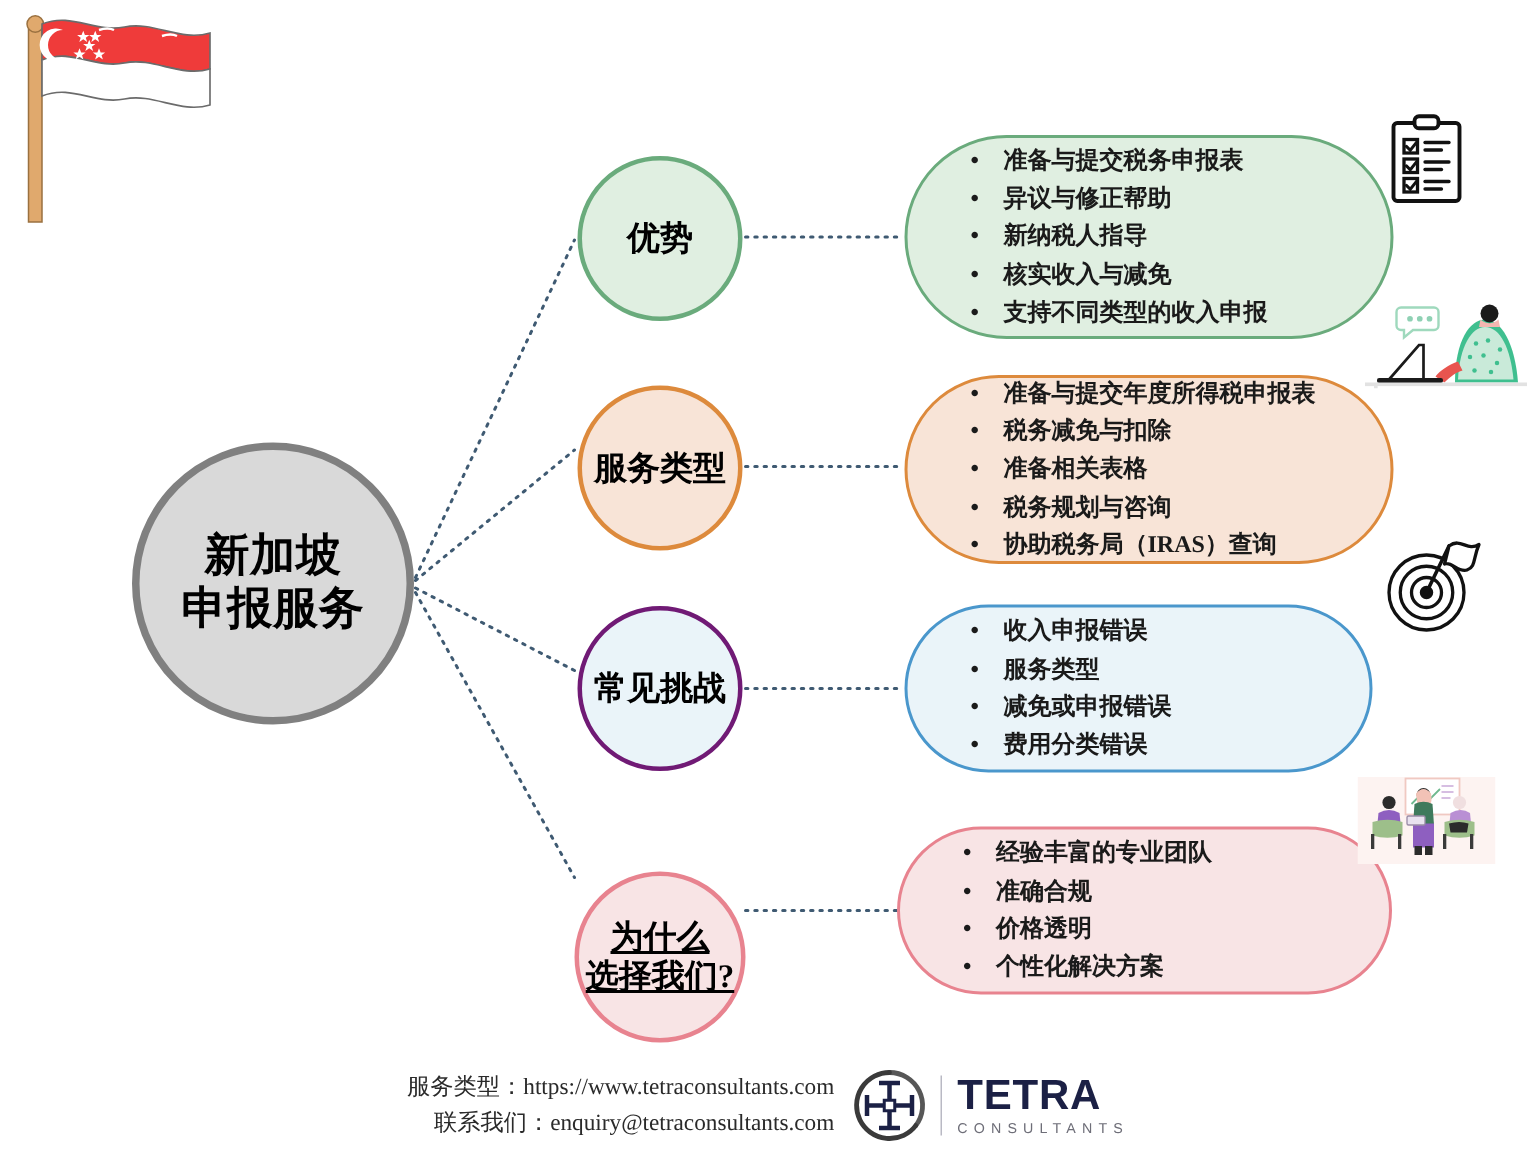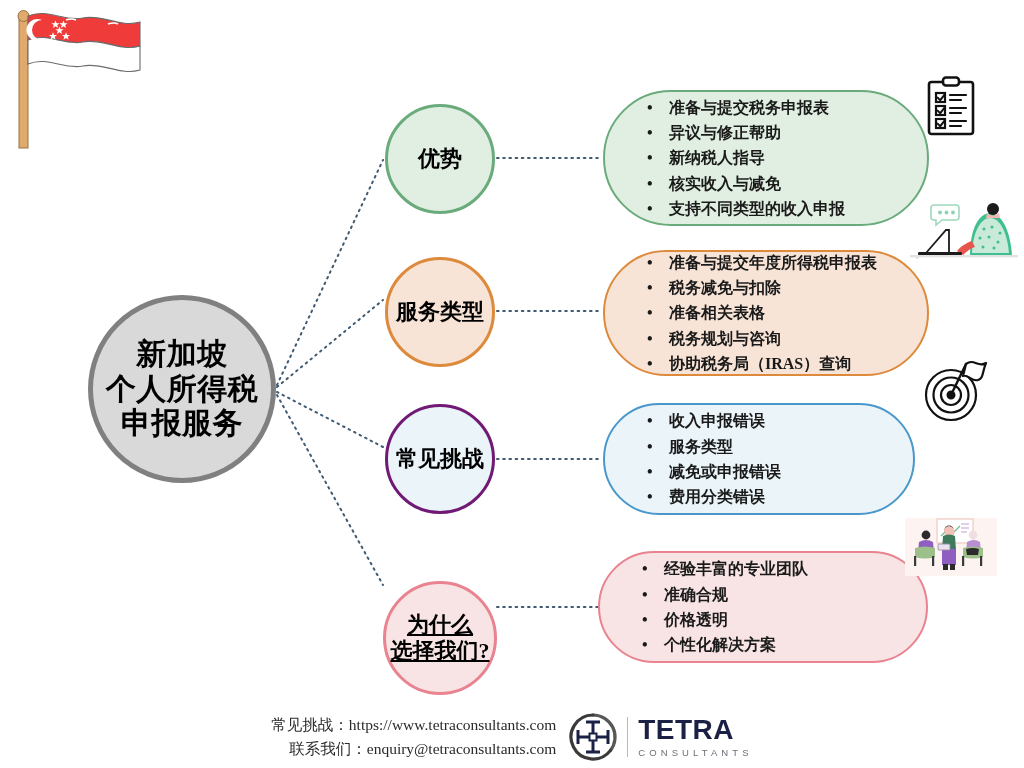--- a/index.html
+++ b/index.html
@@ -207,21 +207,20 @@
 
       <line x1="497" y1="158" x2="602" y2="158"></line>
       <line x1="497" y1="311" x2="602" y2="311"></line>
       <line x1="497" y1="459" x2="602" y2="459"></line>
       <line x1="497" y1="607" x2="602" y2="607"></line>
     </g>
   </svg>
 
   <div id="hub">
     <span class="hub-line">新加坡</span>
-    <span class="hub-line">个人所得税</span>
     <span class="hub-line">申报服务</span>
   </div>
 
   <div class="node-circle" style="left:385px; top:104px; width:110px; height:110px; background:#e0efe1; border:3px solid #6aab7c;">
     <span class="nline">优势</span>
   </div>
   <div class="panel" style="left:603px; top:90px; width:326px; height:136px; background:#e0efe1; border-color:#6aab7c; border-radius:68px;">
     <ul>
       <li><span class="bullet">•</span><span>准备与提交税务申报表</span></li>
       <li><span class="bullet">•</span><span>异议与修正帮助</span></li>
@@ -376,21 +375,21 @@
       <path d="M58 30 q 10 -3 20 0 l 0 9 q -10 3 -20 0 z" fill="#9dbf8a"></path>
       <rect x="57" y="38" width="2.2" height="10" fill="#3a3a3a"></rect>
       <rect x="75" y="38" width="2.2" height="10" fill="#3a3a3a"></rect>
       <path d="M61 31 q 7 -2 13 0 l -1 6 h -11 z" fill="#2b2b2b"></path>
     </svg>
   </div>
 
   <div id="footer">
     <div id="footer-text">
       <span class="frow">
-        <span>常见挑战：</span><span>https://www.tetraconsultants.com</span>
+        <span>服务类型：</span><span>https://www.tetraconsultants.com</span>
       </span>
       <span class="frow">
         <span>联系我们：</span><span>enquiry@tetraconsultants.com</span>
       </span>
     </div>
     <div id="footer-logo">
       <svg width="50" height="50" viewBox="0 0 50 50">
         <path d="M25 3 a 22 22 0 1 0 17.5 35.4" fill="none" stroke="#3a3a3a" stroke-width="3.2" stroke-linecap="round"></path>
         <path d="M42.5 38.4 A 22 22 0 0 0 25 3" fill="none" stroke="#3a3a3a" stroke-width="3.2" stroke-linecap="round" opacity="0.85"></path>
         <g fill="none" stroke="#1b2045" stroke-width="3">

